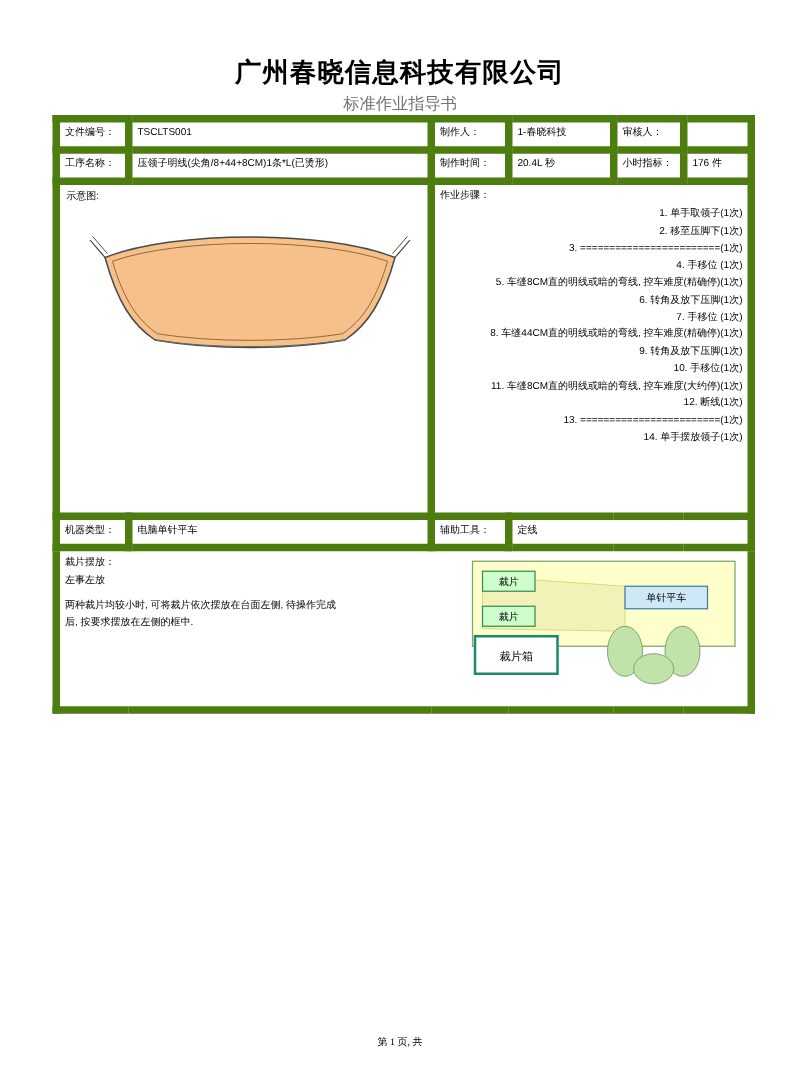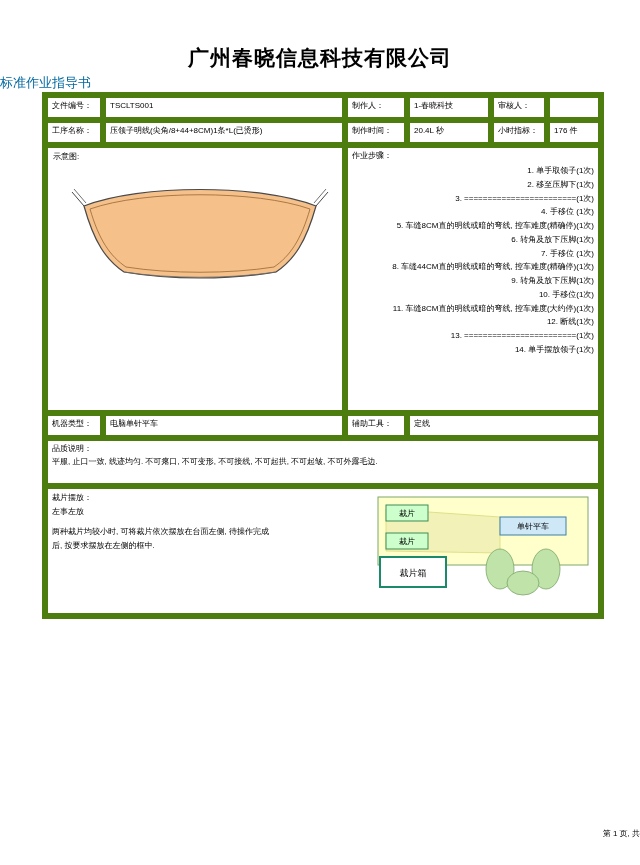--- a/index.html
+++ b/index.html
@@ -30,24 +30,24 @@
     font-family: "Liberation Serif", serif;
     font-weight: bold;
     font-size: 21px;
     letter-spacing: 1px;
     color: #000;
   }
   .title-sub {
     position: absolute;
     left: 0; top: 74px;
     width: 640px;
-    text-align: left;
+    text-align: center;
     font-family: "Liberation Serif", serif;
     font-size: 13px;
-    color: #0369a1;
+    color: #737373;
   }
 
   table.doc {
     position: absolute;
     left: 42px;
     top: 92px;
     width: 556px;
     border-collapse: collapse;
     table-layout: fixed;
     font-size: 8px;
@@ -104,22 +104,23 @@
     right: 8px;
     top: 6px;
     width: 240px;
     height: 110px;
   }
 
   .footer-page {
     position: absolute;
     left: 0; top: 828px;
     width: 640px;
-    text-align: right;
-    font-size: 8px;
+    text-align: center;
+    font-size: 8px;
+    font-family: Liberation Serif, serif;
   }
   .wm-bar {
     position: absolute;
     left: 0;
     top: 818px;
     width: 640px;
     height: 47px;
   }
   .wm-bottom {
     position: absolute;
@@ -204,26 +205,20 @@
     </tr>
 
     <tr class="h-row">
       <td class="lbl">机器类型：</td>
       <td>电脑单针平车</td>
       <td class="lbl">辅助工具：</td>
       <td colspan="3">定线</td>
     </tr>
 
 
-    <tr>
-      <td colspan="6" class="cell-pad" style="height:38px">
-        <div class="sect-label">品质说明：</div>
-        <div class="sect-body">平服, 止口一致, 线迹均匀. 不可瘪口, 不可变形, 不可接线, 不可起拱, 不可起皱, 不可外露毛边.</div>
-      </td>
-    </tr>
 
     <tr>
       <td colspan="6" class="layout-cell">
         <div class="layout-text">裁片摆放：</div>
         <div class="layout-text">左事左放</div>
         <div class="layout-text" style="margin-top:6px">两种裁片均较小时, 可将裁片依次摆放在台面左侧, 待操作完成</div>
         <div class="layout-text">后, 按要求摆放在左侧的框中.</div>
 
         <svg class="layout-art" viewBox="0 0 240 110">
           <rect x="28" y="2" width="210" height="68" fill="#ffffcc" stroke="#7ea66a" stroke-width="1"></rect>

